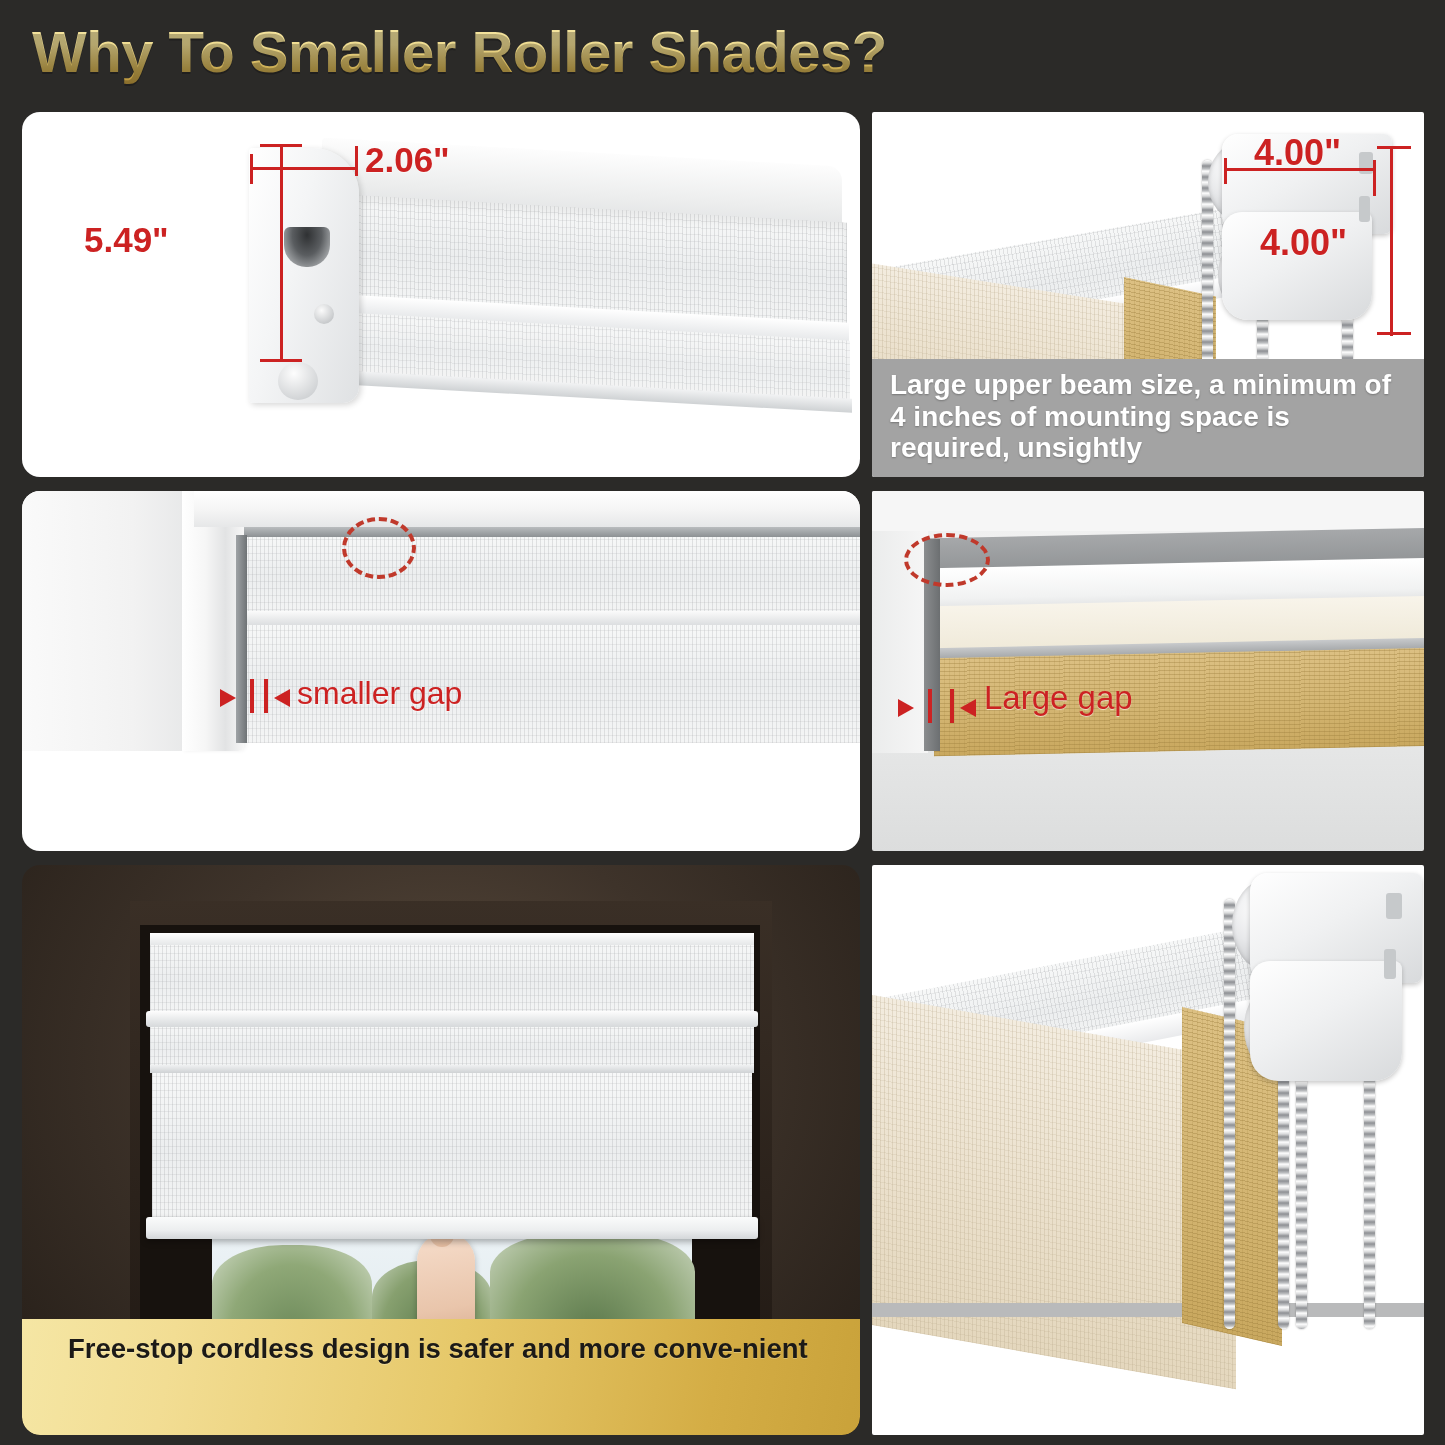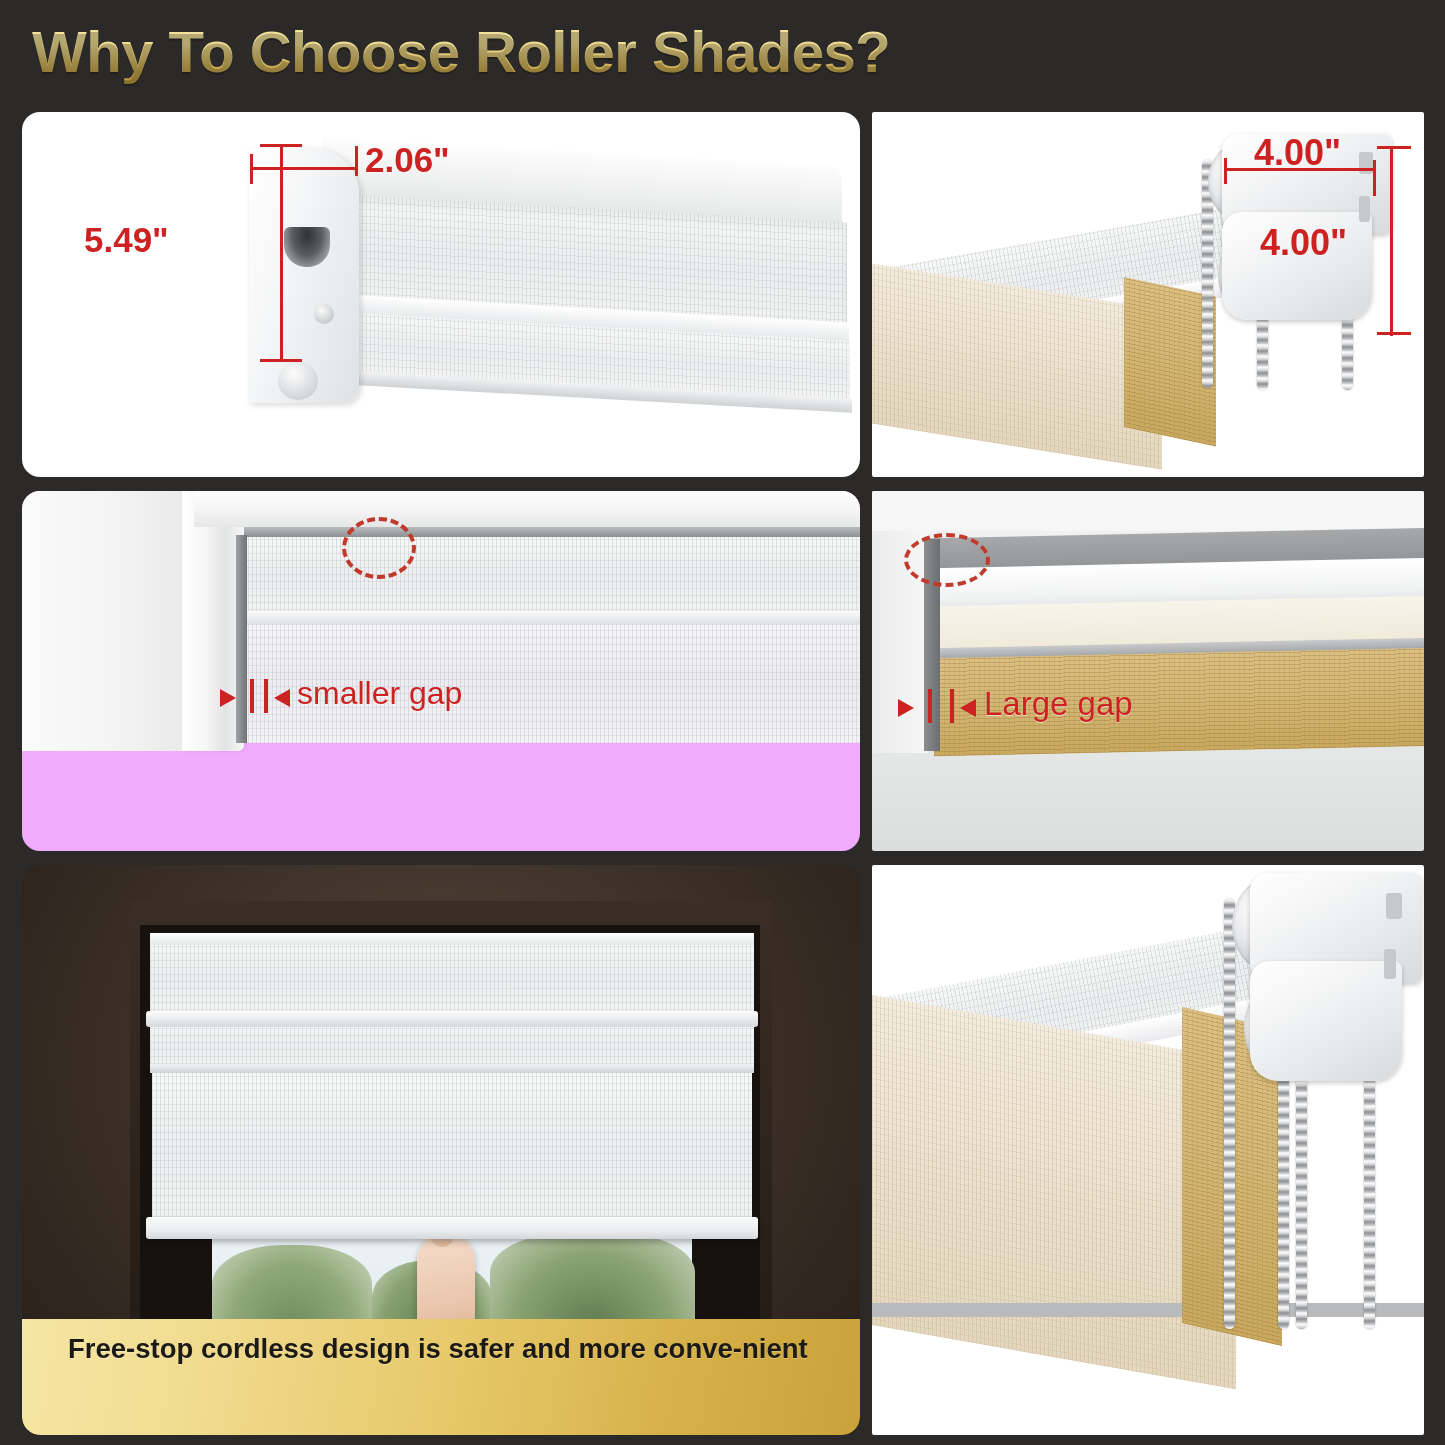--- a/index.html
+++ b/index.html
@@ -145,21 +145,21 @@
     position: absolute; border-radius: 50%;
     background: radial-gradient(circle at 38% 32%, #ffffff 0%, #e7e8ea 45%, #b8babd 100%);
     box-shadow: inset 0 0 4px rgba(0,0,0,0.2);
     z-index: 23;
   }
 </style>
 </head>
 <body>
 
 <div class="title-bar">
-  <div class="title-text">Why To Choose Roller Shades?</div>
+  <div class="title-text">Why To Smaller Roller Shades?</div>
 </div>
 
 <div class="grid">
 
   <div class="panel left row1">
     <div class="photo">
 
       <div style="position:absolute;left:300px;top:40px;width:520px;height:80px;
                   background:linear-gradient(180deg,#fdfdfd 0%,#eceded 55%,#dcdee0 100%);
                   transform:skewY(3.2deg);border-radius:4px 14px 14px 4px;"></div>
@@ -225,24 +225,25 @@
       <div class="dim-line" style="left:352px;top:56px;width:152px;height:3px;"></div>
       <div class="dim-line" style="left:501px;top:48px;width:3px;height:36px;"></div>
       <div class="dim-label" style="left:382px;top:20px;font-size:36px;">4.00"</div>
 
       <div class="dim-line" style="left:518px;top:34px;width:3px;height:190px;"></div>
       <div class="dim-line" style="left:505px;top:34px;width:34px;height:3px;"></div>
       <div class="dim-line" style="left:505px;top:220px;width:34px;height:3px;"></div>
       <div class="dim-label" style="left:388px;top:110px;font-size:36px;">4.00"</div>
     </div>
 
+    <div class="caption gray tall">Large upper beam size, a minimum of 4 inches of mounting space is required, unsightly</div>
   </div>
 
   <div class="panel left row2">
-    <div class="photo" style="background:#f0abfc;">
+    <div class="photo" style="background:#ffffff;">
 
       <div style="position:absolute;left:0;top:0;width:185px;height:260px;
                   background:linear-gradient(90deg,#fafafa 0%,#f2f2f2 60%,#e4e5e6 100%);"></div>
       <div style="position:absolute;left:160px;top:-8px;width:62px;height:268px;
                   background:linear-gradient(90deg,#ffffff 0%,#f6f6f6 38%,#e2e3e4 70%,#f7f7f7 100%);
                   border-radius:0 0 6px 0;box-shadow:2px 0 4px rgba(0,0,0,0.06);"></div>
       <div style="position:absolute;left:172px;top:0;width:680px;height:36px;
                   background:linear-gradient(180deg,#ffffff 0%,#f4f4f4 55%,#e6e7e8 100%);"></div>
 
       <div style="position:absolute;left:222px;top:36px;width:620px;height:10px;
@@ -283,21 +284,21 @@
                   background:linear-gradient(90deg,#8b8d8f,#6c6f71);z-index:6;"></div>
       <div style="position:absolute;left:0;top:40px;width:56px;height:222px;
                   background:linear-gradient(90deg,#ebecec,#f6f6f6);"></div>
 
       <div class="dash-circle" style="left:32px;top:42px;width:86px;height:54px;"></div>
 
       <div class="arrow-r" style="left:26px;top:208px;"></div>
       <div class="dim-line" style="left:56px;top:198px;width:4px;height:34px;"></div>
       <div class="dim-line" style="left:78px;top:198px;width:4px;height:34px;"></div>
       <div class="arrow-l" style="left:88px;top:208px;"></div>
-      <div class="dim-label" style="left:112px;top:194px;font-size:33px;font-weight:normal;">Large gap</div>
+      <div class="dim-label" style="left:112px;top:188px;font-size:33px;font-weight:normal;">Large gap</div>
     </div>
 
   </div>
 
   <div class="panel left row3">
     <div class="photo" style="background:radial-gradient(ellipse at 50% 35%, #5b4c3d 0%, #3e332a 45%, #241d17 100%);">
 
       <div style="position:absolute;left:108px;top:36px;width:642px;height:430px;
                   background:linear-gradient(180deg,#3a2f26 0%,#241c16 100%);"></div>
       <div style="position:absolute;left:118px;top:60px;width:620px;height:400px;background:#17120e;"></div>

